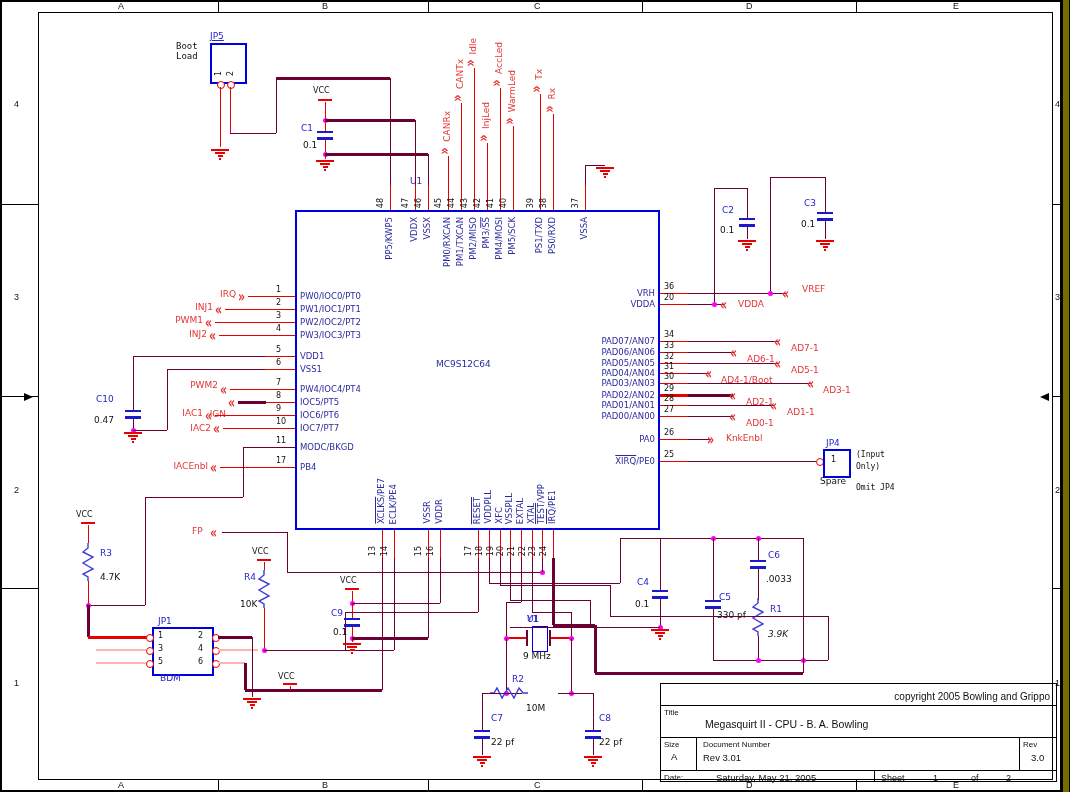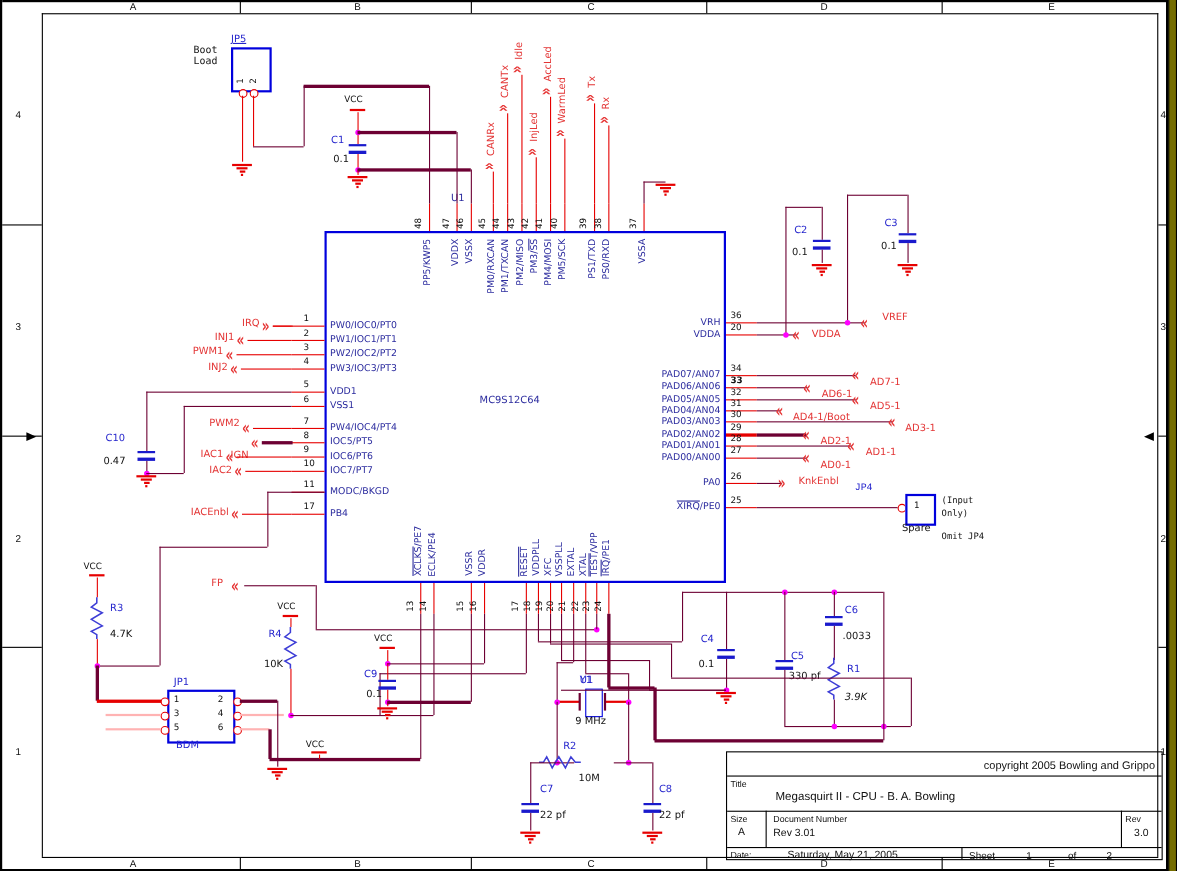--- a/index.html
+++ b/index.html
@@ -165,21 +165,21 @@
     <div class="w wm" style="left: 688px; top: 304px; width: 36px; height: 1px;"></div>
     <div class="chev" style="left: 720px; top: 298px;">«</div>
     <div class="t redt" style="left: 738px; top: 300px;">VDDA</div>
     <div class="w wr" style="left: 660px; top: 341px; width: 28px; height: 1px;"></div>
     <div class="t blk f8" style="left: 664px; top: 331px;">34</div>
     <div class="t navy f85 ra" style="left: 555px; top: 337px; width: 100px;">PAD07/AN07</div>
     <div class="w wm" style="left: 688px; top: 341px; width: 90px; height: 1px;"></div>
     <div class="chev" style="left: 774px; top: 335px;">«</div>
     <div class="t redt" style="left: 791px; top: 344px;">AD7-1</div>
     <div class="w wr" style="left: 660px; top: 352px; width: 28px; height: 1px;"></div>
-    <div class="t blk f8" style="left: 664px; top: 342px; font-weight: bold;">33</div>
+    <div class="t blk f8" style="left: 664px; top: 342px;">33</div>
     <div class="t navy f85 ra" style="left: 555px; top: 348px; width: 100px;">PAD06/AN06</div>
     <div class="w wm" style="left: 688px; top: 352px; width: 46px; height: 1px;"></div>
     <div class="chev" style="left: 730px; top: 346px;">«</div>
     <div class="t redt" style="left: 747px; top: 355px;">AD6-1</div>
     <div class="w wr" style="left: 660px; top: 363px; width: 28px; height: 1px;"></div>
     <div class="t blk f8" style="left: 664px; top: 353px;">32</div>
     <div class="t navy f85 ra" style="left: 555px; top: 359px; width: 100px;">PAD05/AN05</div>
     <div class="w wm" style="left: 688px; top: 363px; width: 90px; height: 1px;"></div>
     <div class="chev" style="left: 774px; top: 357px;">«</div>
     <div class="t redt" style="left: 791px; top: 366px;">AD5-1</div>
@@ -393,21 +393,21 @@
       <i style="left:4px;top:3px;width:10px"></i>
       <i style="left:6.5px;top:6px;width:5px"></i>
       <i style="left:8px;top:9px;width:2px"></i>
     </div>
     <div class="t blue" style="left: 804px; top: 199px;">C3</div>
     <div class="t blk" style="left: 801px; top: 220px;">0.1</div>
     <div class="dot" style="left: 767.5px; top: 290.5px;"></div>
     <div class="dot" style="left: 711.5px; top: 301.5px;"></div>
     <div class="pincirc" style="left: 816px; top: 458px;"></div>
     <div class="box" style="left: 823px; top: 449px; width: 24px; height: 25px;"></div>
-    <div class="t blue" style="left: 777px; top: 439px; font-family: Liberation Mono, monospace;">JP4</div>
+    <div class="t blue" style="left: 826px; top: 439px;">JP4</div>
     <div class="t blk f8" style="left: 831px; top: 456px;">1</div>
     <div class="t blk" style="left: 820px; top: 477px;">Spare</div>
     <div class="t blk mono f8" style="left: 856px; top: 451px;">(Input</div>
     <div class="t blk mono f8" style="left: 856px; top: 463px;">Only)</div>
     <div class="t blk mono f8" style="left: 856px; top: 484px;">Omit JP4</div>
     <div class="w wm" style="left: 133px; top: 356px; width: 132px; height: 1px;"></div>
     <div class="w wm" style="left: 133px; top: 356px; width: 1px; height: 54px;"></div>
     <div class="capbar" style="left: 125px; top: 410px; width: 16px; height: 2px;"></div>
     <div class="capbar" style="left: 125px; top: 416px; width: 16px; height: 3px;"></div>
     <div class="w wm" style="left: 133px; top: 419px; width: 1px; height: 11px;"></div>

